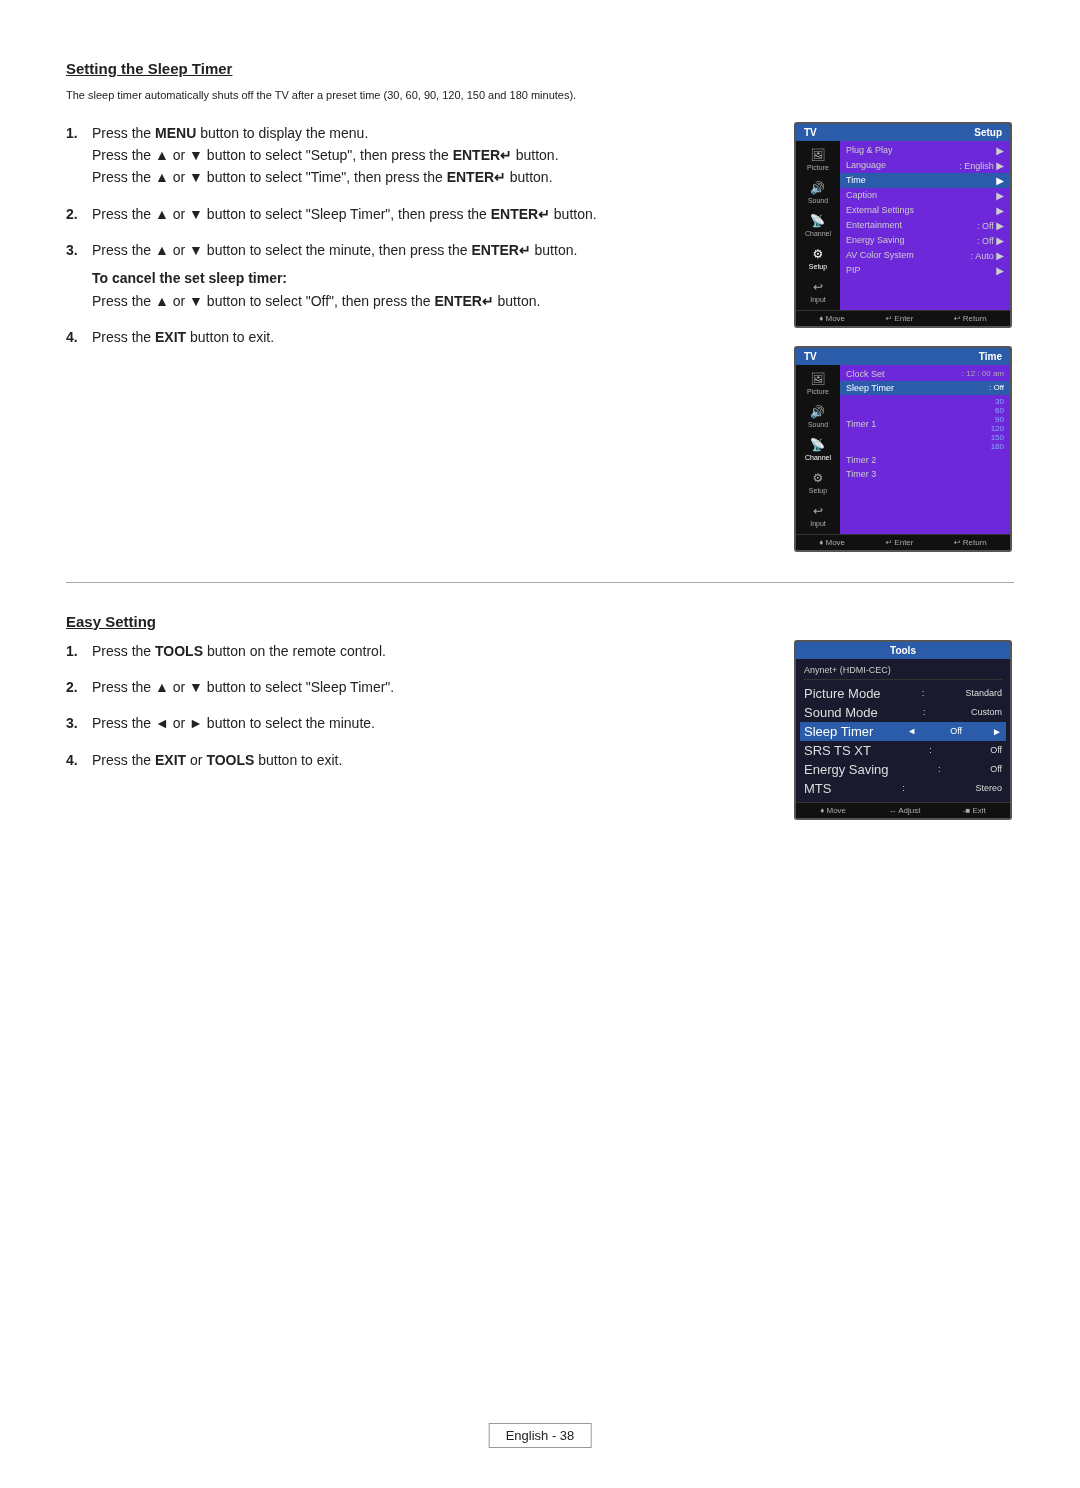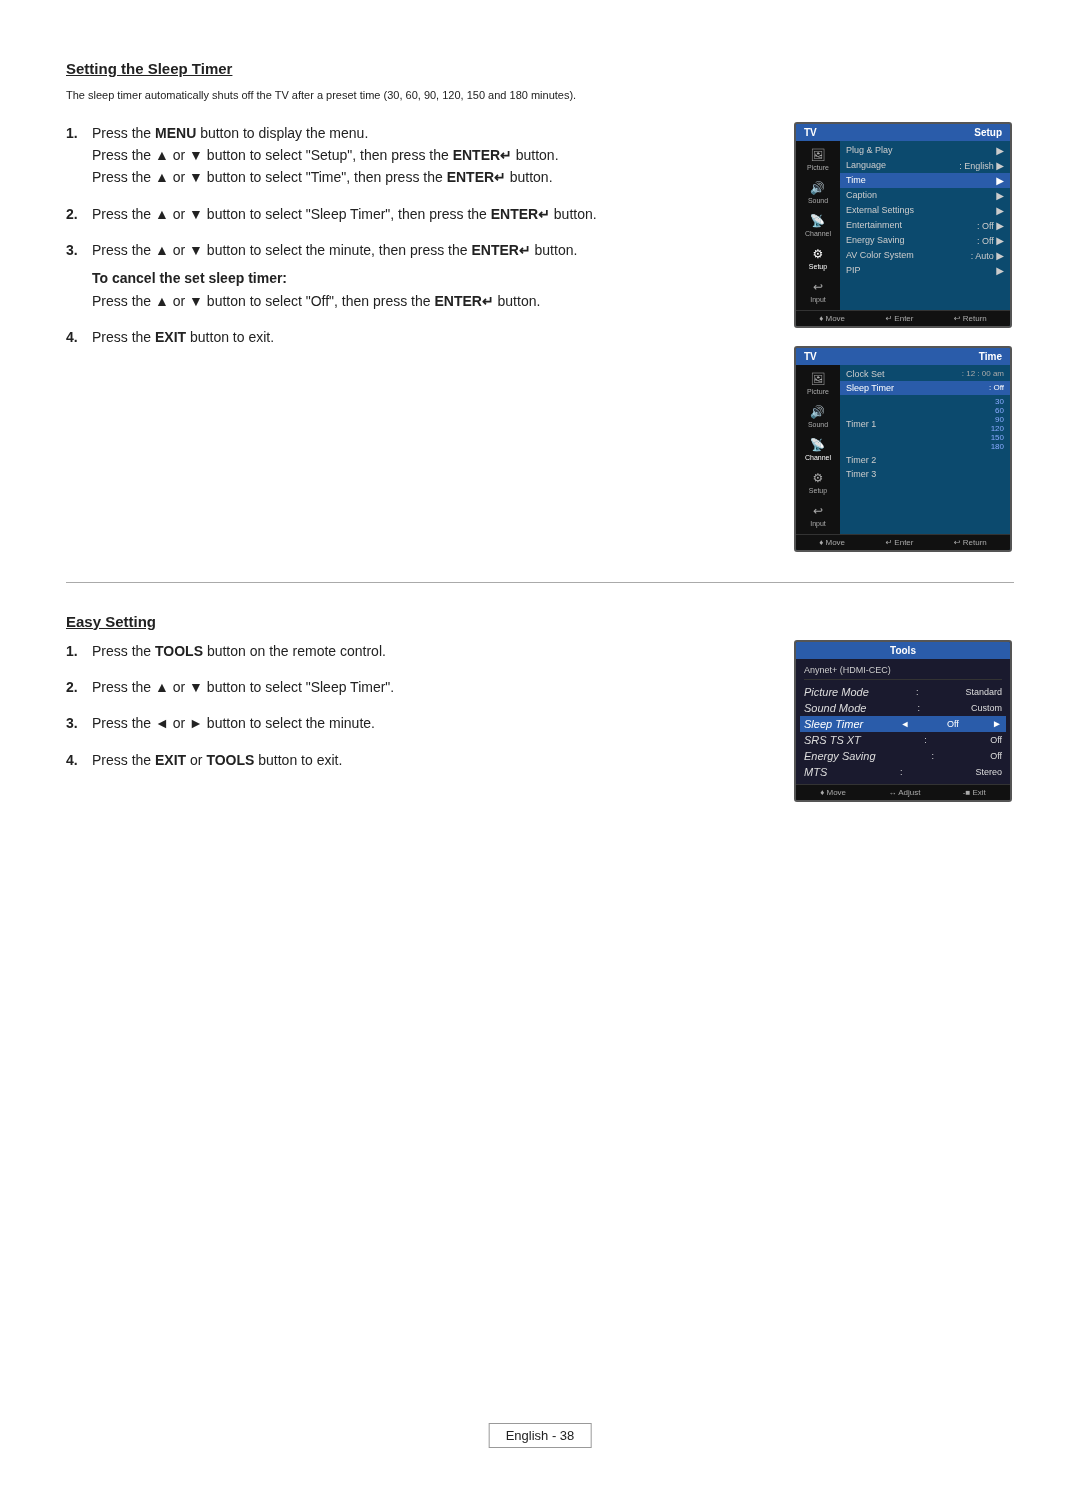--- a/index.html
+++ b/index.html
@@ -58,21 +58,21 @@
       margin-left: 0;
       margin-top: 6px;
     }
     .cancel-title {
       font-weight: bold;
       font-size: 14px;
     }
     
     .tv-screen {
       width: 218px;
-      background: #0c4a6e;
+      background: #6d28d9;
       border: 2px solid #555;
       border-radius: 3px;
       overflow: hidden;
       font-size: 10px;
       color: #fff;
     }
     .tv-title-bar {
       background: #2a5caa;
       color: #fff;
       font-size: 10px;
@@ -183,21 +183,21 @@
       align-items: center;
     }
     .tools-item.highlighted {
       background: #2a5caa;
       color: #fff;
       padding: 2px 4px;
       margin: 0 -4px;
       display: flex;
       align-items: center;
     }
-    .tools-item .label { font-size: 11px; font-style: italic; }
+    .tools-item .label { font-size: 13px; }
     .tools-item .colon { margin: 0 4px; }
     .tools-item .val { font-size: 9px; }
     .tools-anynet {
       font-size: 9px;
       color: #ccc;
       padding: 2px 0 4px 0;
       border-bottom: 1px solid #333;
       margin-bottom: 4px;
     }
     .tools-footer {

